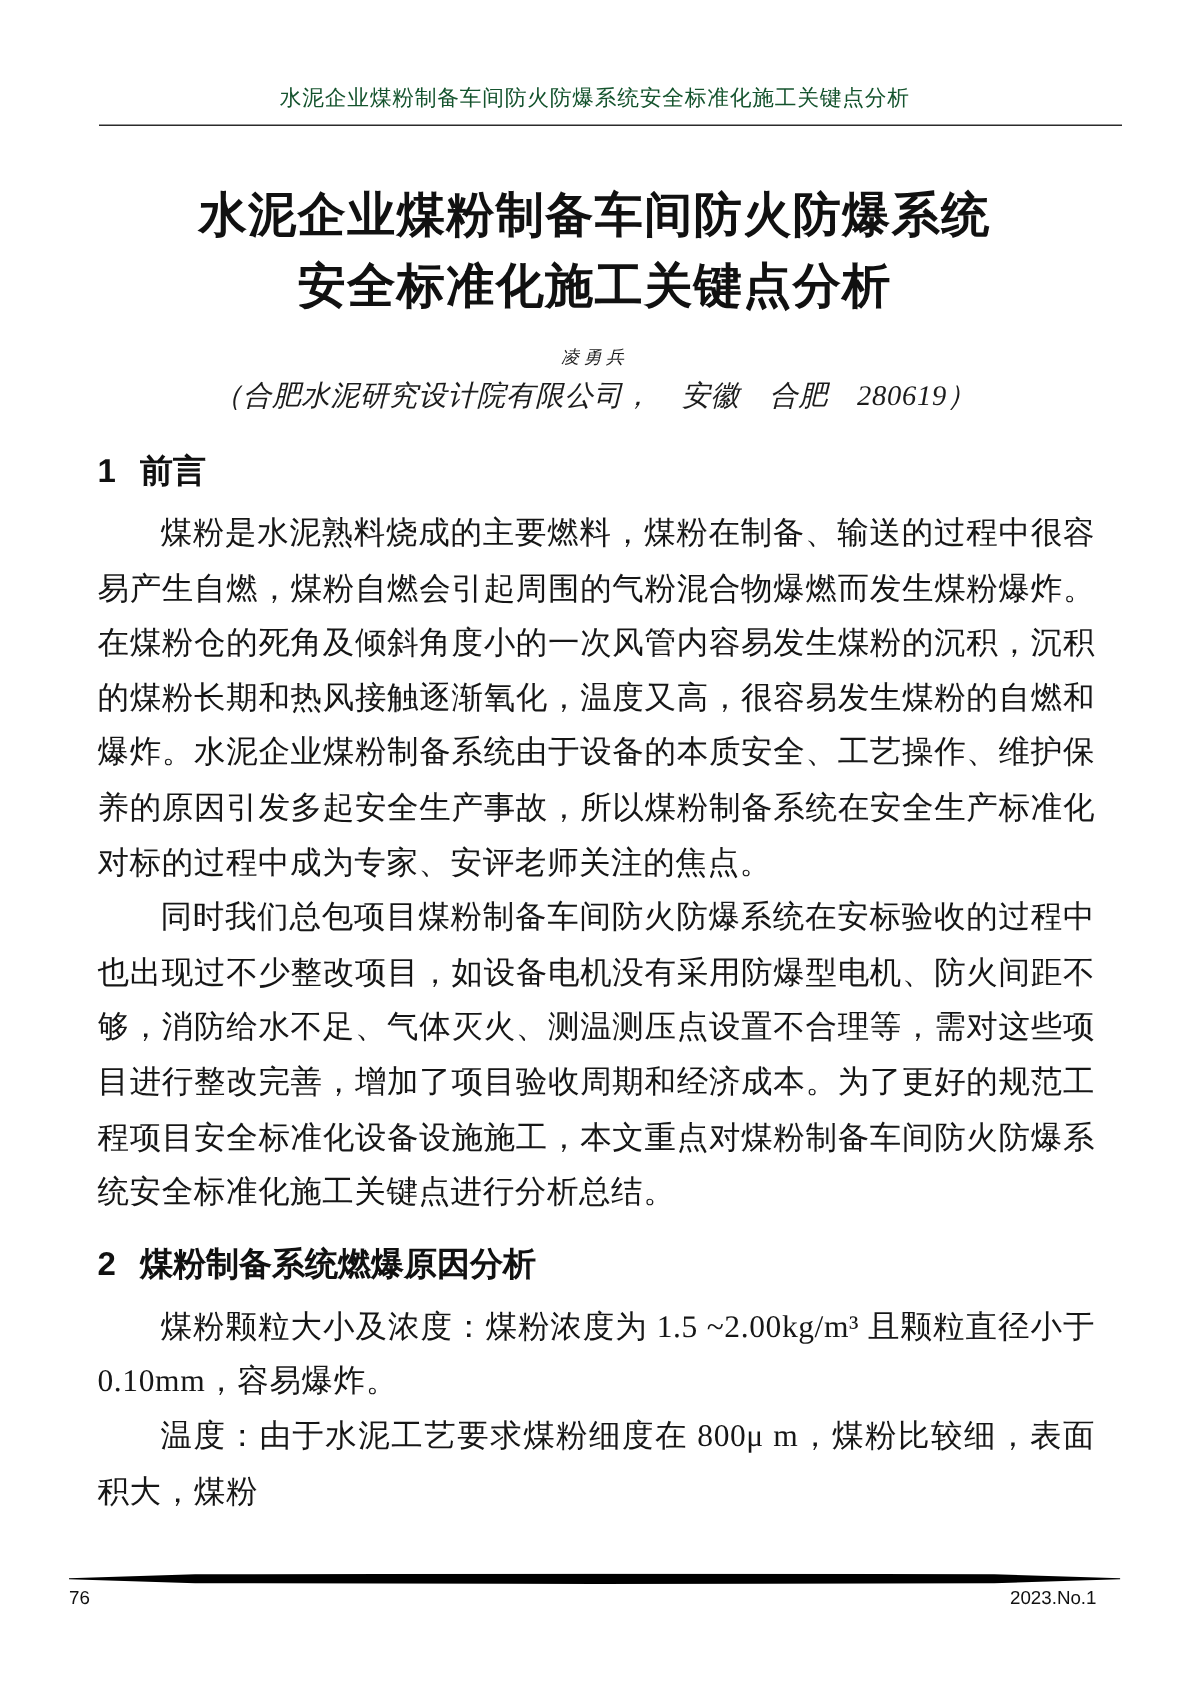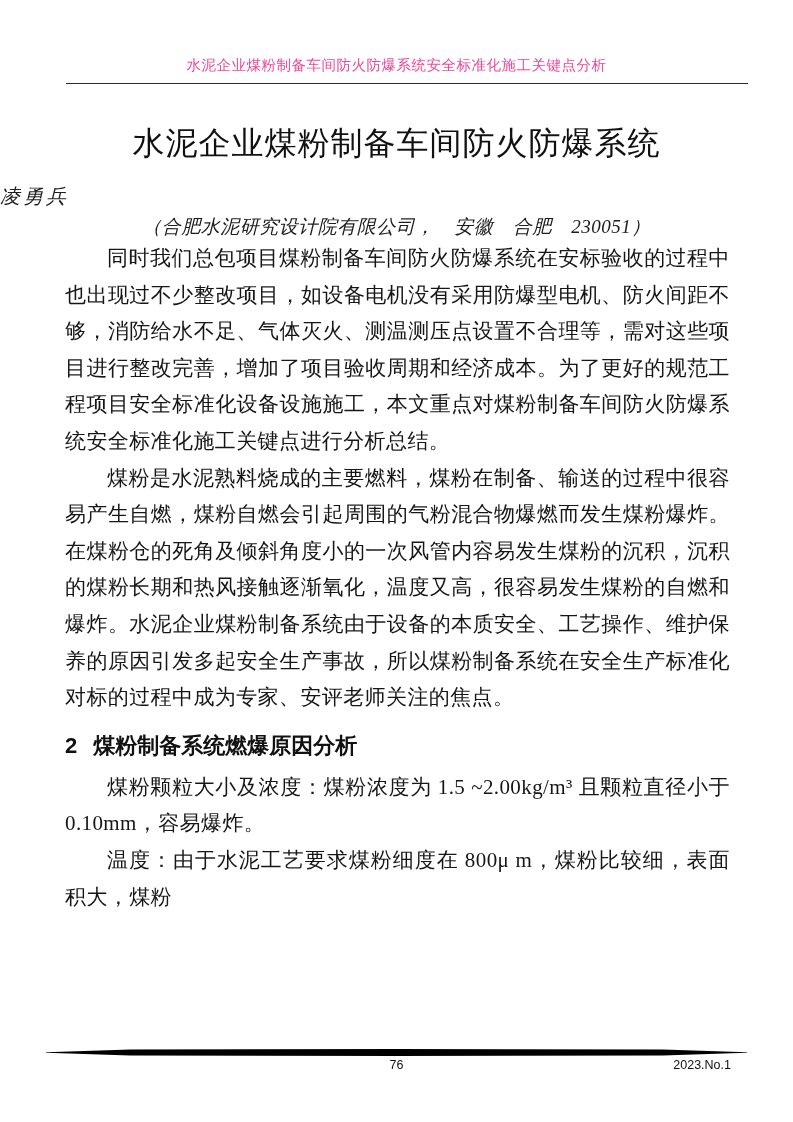--- a/index.html
+++ b/index.html
@@ -15,44 +15,45 @@
     overflow: hidden;
     font-family: "Liberation Serif", "DejaVu Serif", serif;
     color: #1c1c1c;
   }
   
   .running-title {
     padding-top: 56px;
     text-align: center;
     font-size: 14.5px;
     letter-spacing: 0.5px;
-    color: #ec4899;
+    color: #14532d;
   }
   .header-rule {
     margin: 8px 45px 0 66px;
     border: none;
     border-top: 1.6px solid #2b2b2b;
     height: 0;
   }
   
   .article-title {
     margin: 36px 55px 0 55px;
     text-align: center;
     font-family: "Liberation Sans", "DejaVu Sans", sans-serif;
-    font-weight: 400;
+    font-weight: 700;
     font-size: 32px;
     line-height: 47px;
     letter-spacing: 1px;
     color: #111;
   }
   
   .author {
     margin-top: 16px;
+    text-align: center;
     font-style: italic;
-    font-size: 20px;
+    font-size: 12px;
     letter-spacing: 3px;
   }
   .affiliation {
     margin-top: 4px;
     text-align: center;
     font-style: italic;
     font-size: 19px;
     letter-spacing: 0.5px;
   }
   
@@ -95,46 +96,50 @@
     margin: 2px 46px 0 46px;
     height: 16px;
     font-family: "Liberation Sans", "DejaVu Sans", sans-serif;
     font-size: 12.5px;
     color: #111;
   }
   .page-number {
     position: absolute;
     left: 0;
     right: 0;
-    text-align: center;
+    text-align: left;
   }
   .issue-label {
     position: absolute;
     right: 16px;
     top: 0;
   }
 </style>
 </head>
 <body>
 
 <div class="page">
 
   <div class="running-title">水泥企业煤粉制备车间防火防爆系统安全标准化施工关键点分析</div>
   <hr class="header-rule">
 
   <h1 class="article-title">
     <span>水泥企业煤粉制备车间防火防爆系统</span><br>
+    <span>安全标准化施工关键点分析</span>
   </h1>
 
   <div class="author">凌勇兵</div>
-  <div class="affiliation">（合肥水泥研究设计院有限公司，　安徽　合肥　230051）</div>
+  <div class="affiliation">（合肥水泥研究设计院有限公司，　安徽　合肥　280619）</div>
 
+  <h2 class="section-heading">
+    <span class="sec-num">1</span><span>前言</span>
+  </h2>
 
+  <p class="body-par">煤粉是水泥熟料烧成的主要燃料，煤粉在制备、输送的过程中很容易产生自燃，煤粉自燃会引起周围的气粉混合物爆燃而发生煤粉爆炸。在煤粉仓的死角及倾斜角度小的一次风管内容易发生煤粉的沉积，沉积的煤粉长期和热风接触逐渐氧化，温度又高，很容易发生煤粉的自燃和爆炸。水泥企业煤粉制备系统由于设备的本质安全、工艺操作、维护保养的原因引发多起安全生产事故，所以煤粉制备系统在安全生产标准化对标的过程中成为专家、安评老师关注的焦点。</p>
   <p class="body-par">同时我们总包项目煤粉制备车间防火防爆系统在安标验收的过程中也出现过不少整改项目，如设备电机没有采用防爆型电机、防火间距不够，消防给水不足、气体灭火、测温测压点设置不合理等，需对这些项目进行整改完善，增加了项目验收周期和经济成本。为了更好的规范工程项目安全标准化设备设施施工，本文重点对煤粉制备车间防火防爆系统安全标准化施工关键点进行分析总结。</p>
-  <p class="body-par">煤粉是水泥熟料烧成的主要燃料，煤粉在制备、输送的过程中很容易产生自燃，煤粉自燃会引起周围的气粉混合物爆燃而发生煤粉爆炸。在煤粉仓的死角及倾斜角度小的一次风管内容易发生煤粉的沉积，沉积的煤粉长期和热风接触逐渐氧化，温度又高，很容易发生煤粉的自燃和爆炸。水泥企业煤粉制备系统由于设备的本质安全、工艺操作、维护保养的原因引发多起安全生产事故，所以煤粉制备系统在安全生产标准化对标的过程中成为专家、安评老师关注的焦点。</p>
 
   <h2 class="section-heading second">
     <span class="sec-num">2</span><span>煤粉制备系统燃爆原因分析</span>
   </h2>
 
   <p class="body-par">煤粉颗粒大小及浓度：煤粉浓度为 1.5 ~2.00kg/m³ 且颗粒直径小于 0.10mm，容易爆炸。</p>
   <p class="body-par">温度：由于水泥工艺要求煤粉细度在 800μ m，煤粉比较细，表面积大，煤粉</p>
 
   <div class="footer">
     <div class="footer-rule"></div>

